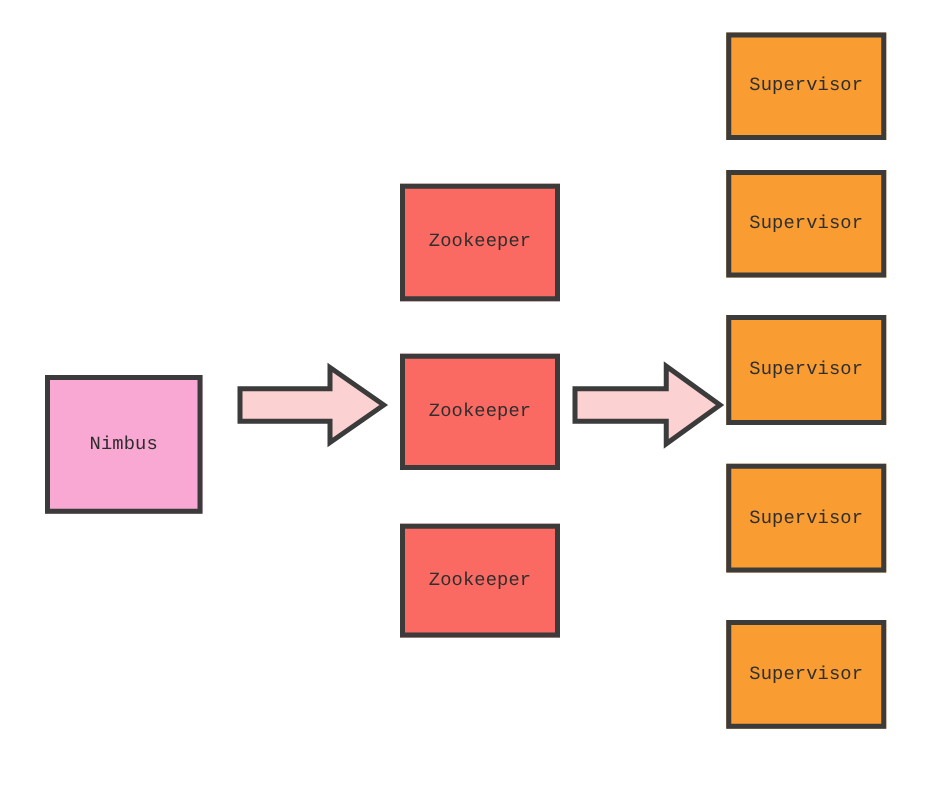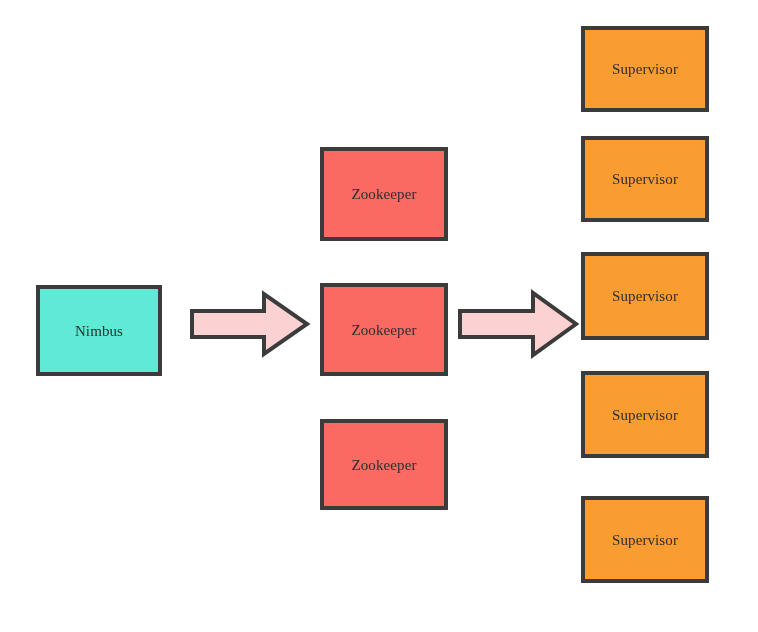--- a/index.html
+++ b/index.html
@@ -23,42 +23,42 @@
     box-sizing: border-box;
     border: 4px solid #3b3b3b;
     display: flex;
     align-items: center;
     justify-content: center;
     text-align: center;
     color: #2e2e2e;
     font-size: 15px;
     line-height: 1.2;
     letter-spacing: 0.1px;
-    font-family: Liberation Serif, serif;
+    font-family: Liberation Mono, monospace;
     user-select: none;
   }
   .node-label {
     pointer-events: none;
   }
   .arrow {
     position: absolute;
   }
   .arrow svg {
     display: block;
     width: 100%;
     height: 100%;
     overflow: visible;
   }
 </style>
 </head>
 <body>
 
 <div id="canvas" style="background: rgb(255, 255, 255);">
 
-  <div class="node" style="left: 36px; top: 285px; width: 126px; height: 91px; background: #5eead4; border-color: rgb(59, 59, 59); color: rgb(46, 46, 46);">
+  <div class="node" style="left: 36px; top: 300px; width: 126px; height: 111px; background: #f9a8d4; border-color: rgb(59, 59, 59); color: rgb(46, 46, 46);">
     <span class="node-label">Nimbus</span>
   </div>
 
   <div class="node" style="left: 320px; top: 147px; width: 128px; height: 94px; background: rgb(250, 106, 99); border-color: rgb(59, 59, 59); color: rgb(46, 46, 46);">
     <span class="node-label">Zookeeper</span>
   </div>
   <div class="node" style="left: 320px; top: 283px; width: 128px; height: 93px; background: rgb(250, 106, 99); border-color: rgb(59, 59, 59); color: rgb(46, 46, 46);">
     <span class="node-label">Zookeeper</span>
   </div>
   <div class="node" style="left: 320px; top: 419px; width: 128px; height: 91px; background: rgb(250, 106, 99); border-color: rgb(59, 59, 59); color: rgb(46, 46, 46);">

